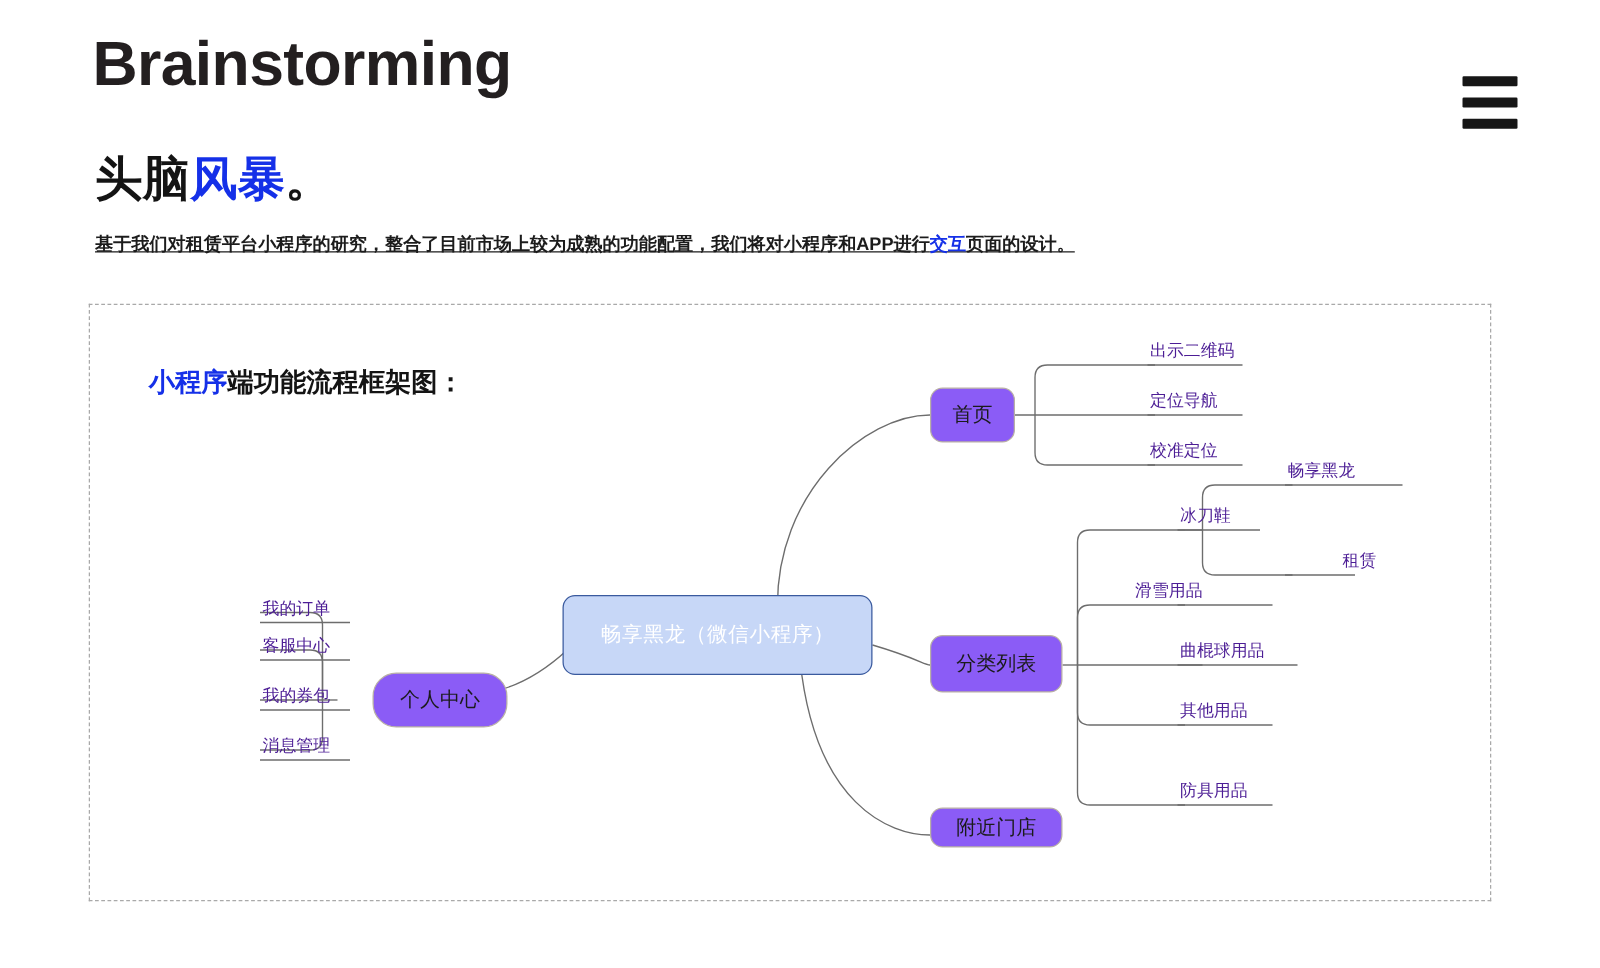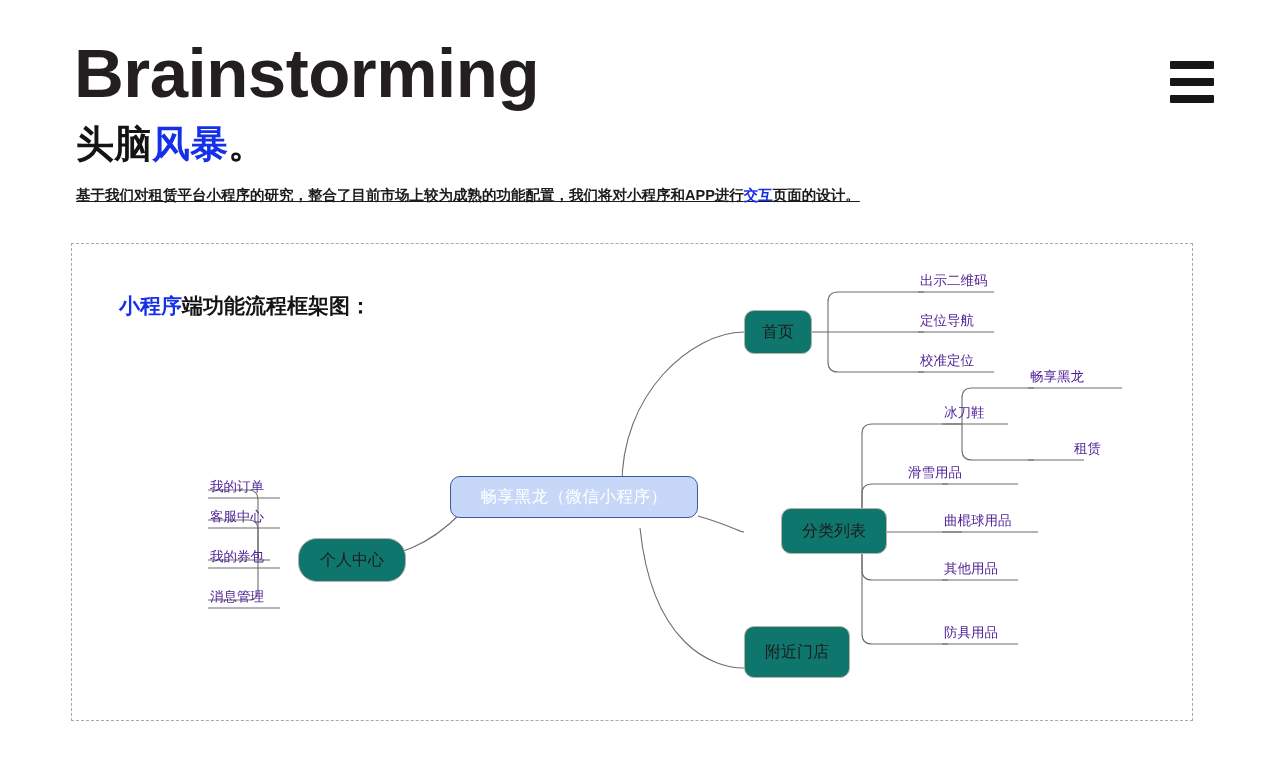--- a/index.html
+++ b/index.html
@@ -9,22 +9,22 @@
     font-family: "Liberation Sans", "DejaVu Sans", sans-serif;
     color: #1b1b1b;
     overflow: hidden;
   }
   .page { position: relative; width: 1280px; height: 774px; }
 
   
   .header { position: absolute; left: 0; top: 0; width: 1280px; height: 230px; }
 
   .main-title {
-    position: absolute; left: 74px; top: 38px;
-    font-size: 69px; font-weight: 700; letter-spacing: -0.5px;
+    position: absolute; left: 74px; top: 25px;
+    font-size: 50px; font-weight: 700; letter-spacing: -0.5px;
     color: #231f20; line-height: 1.05; white-space: nowrap;
   }
   .sub-title {
     position: absolute; left: 76px; top: 124px;
     font-size: 38px; font-weight: 700; color: #141414;
     line-height: 1.1; white-space: nowrap;
   }
   .sub-title .accent { color: #1530e8; }
   .sub-title .period { font-weight: 700; color: #141414; }
 
@@ -69,21 +69,21 @@
     border-radius: 10px;
     white-space: nowrap;
     cursor: default;
   }
   .node.root {
     background: #c7d7f7; border: 1.6px solid #3a5a9e;
     color: #ffffff; font-size: 16.5px; font-weight: 400;
     letter-spacing: 0.5px;
   }
   .node.branch {
-    background: #0f766e; border: 1.2px solid #b9b0a6;
+    background: #8b5cf6; border: 1.2px solid #b9b0a6;
     color: #1b1b1b; font-size: 16px; font-weight: 400;
   }
 
   
   .leaf {
     position: absolute;
     font-size: 13.5px; color: #4c1d95;
     white-space: nowrap; line-height: 1;
     cursor: default;
   }
@@ -166,27 +166,27 @@
           <path d="M 956 144 L 1050 144"></path>
           <path d="M 956 216 L 1012 216"></path>
 
           <path d="M 136 254 L 208 254"></path>
           <path d="M 136 284 L 208 284"></path>
           <path d="M 136 324 L 208 324"></path>
           <path d="M 136 364 L 208 364"></path>
         </g>
       </svg>
 
-      <div class="node root" style="left:378px; top:232px; width:248px; height:42px;">畅享黑龙（微信小程序）</div>
+      <div class="node root" style="left:378px; top:232px; width:248px; height:64px;">畅享黑龙（微信小程序）</div>
 
       <div class="node branch" style="left:672px; top:66px; width:68px; height:44px;">首页</div>
 
-      <div class="node branch" style="left:672px; top:264px; width:106px; height:46px;margin-left:37px;">分类列表</div>
-
-      <div class="node branch" style="left:672px; top:382px; width:106px; height:52px;">附近门店</div>
+      <div class="node branch" style="left:672px; top:264px; width:106px; height:46px;">分类列表</div>
+
+      <div class="node branch" style="left:672px; top:402px; width:106px; height:32px;">附近门店</div>
 
       <div class="node branch" style="left:226px; top:294px; width:108px; height:44px;border-radius:19px;">个人中心</div>
 
       <div class="leaf" style="left:848px; top:30px;">出示二维码</div>
       <div class="leaf" style="left:848px; top:70px;">定位导航</div>
       <div class="leaf" style="left:848px; top:110px;">校准定位</div>
 
       <div class="leaf" style="left:872px; top:162px;">冰刀鞋</div>
       <div class="leaf" style="left:836px; top:222px;">滑雪用品</div>
       <div class="leaf" style="left:872px; top:270px;">曲棍球用品</div>

